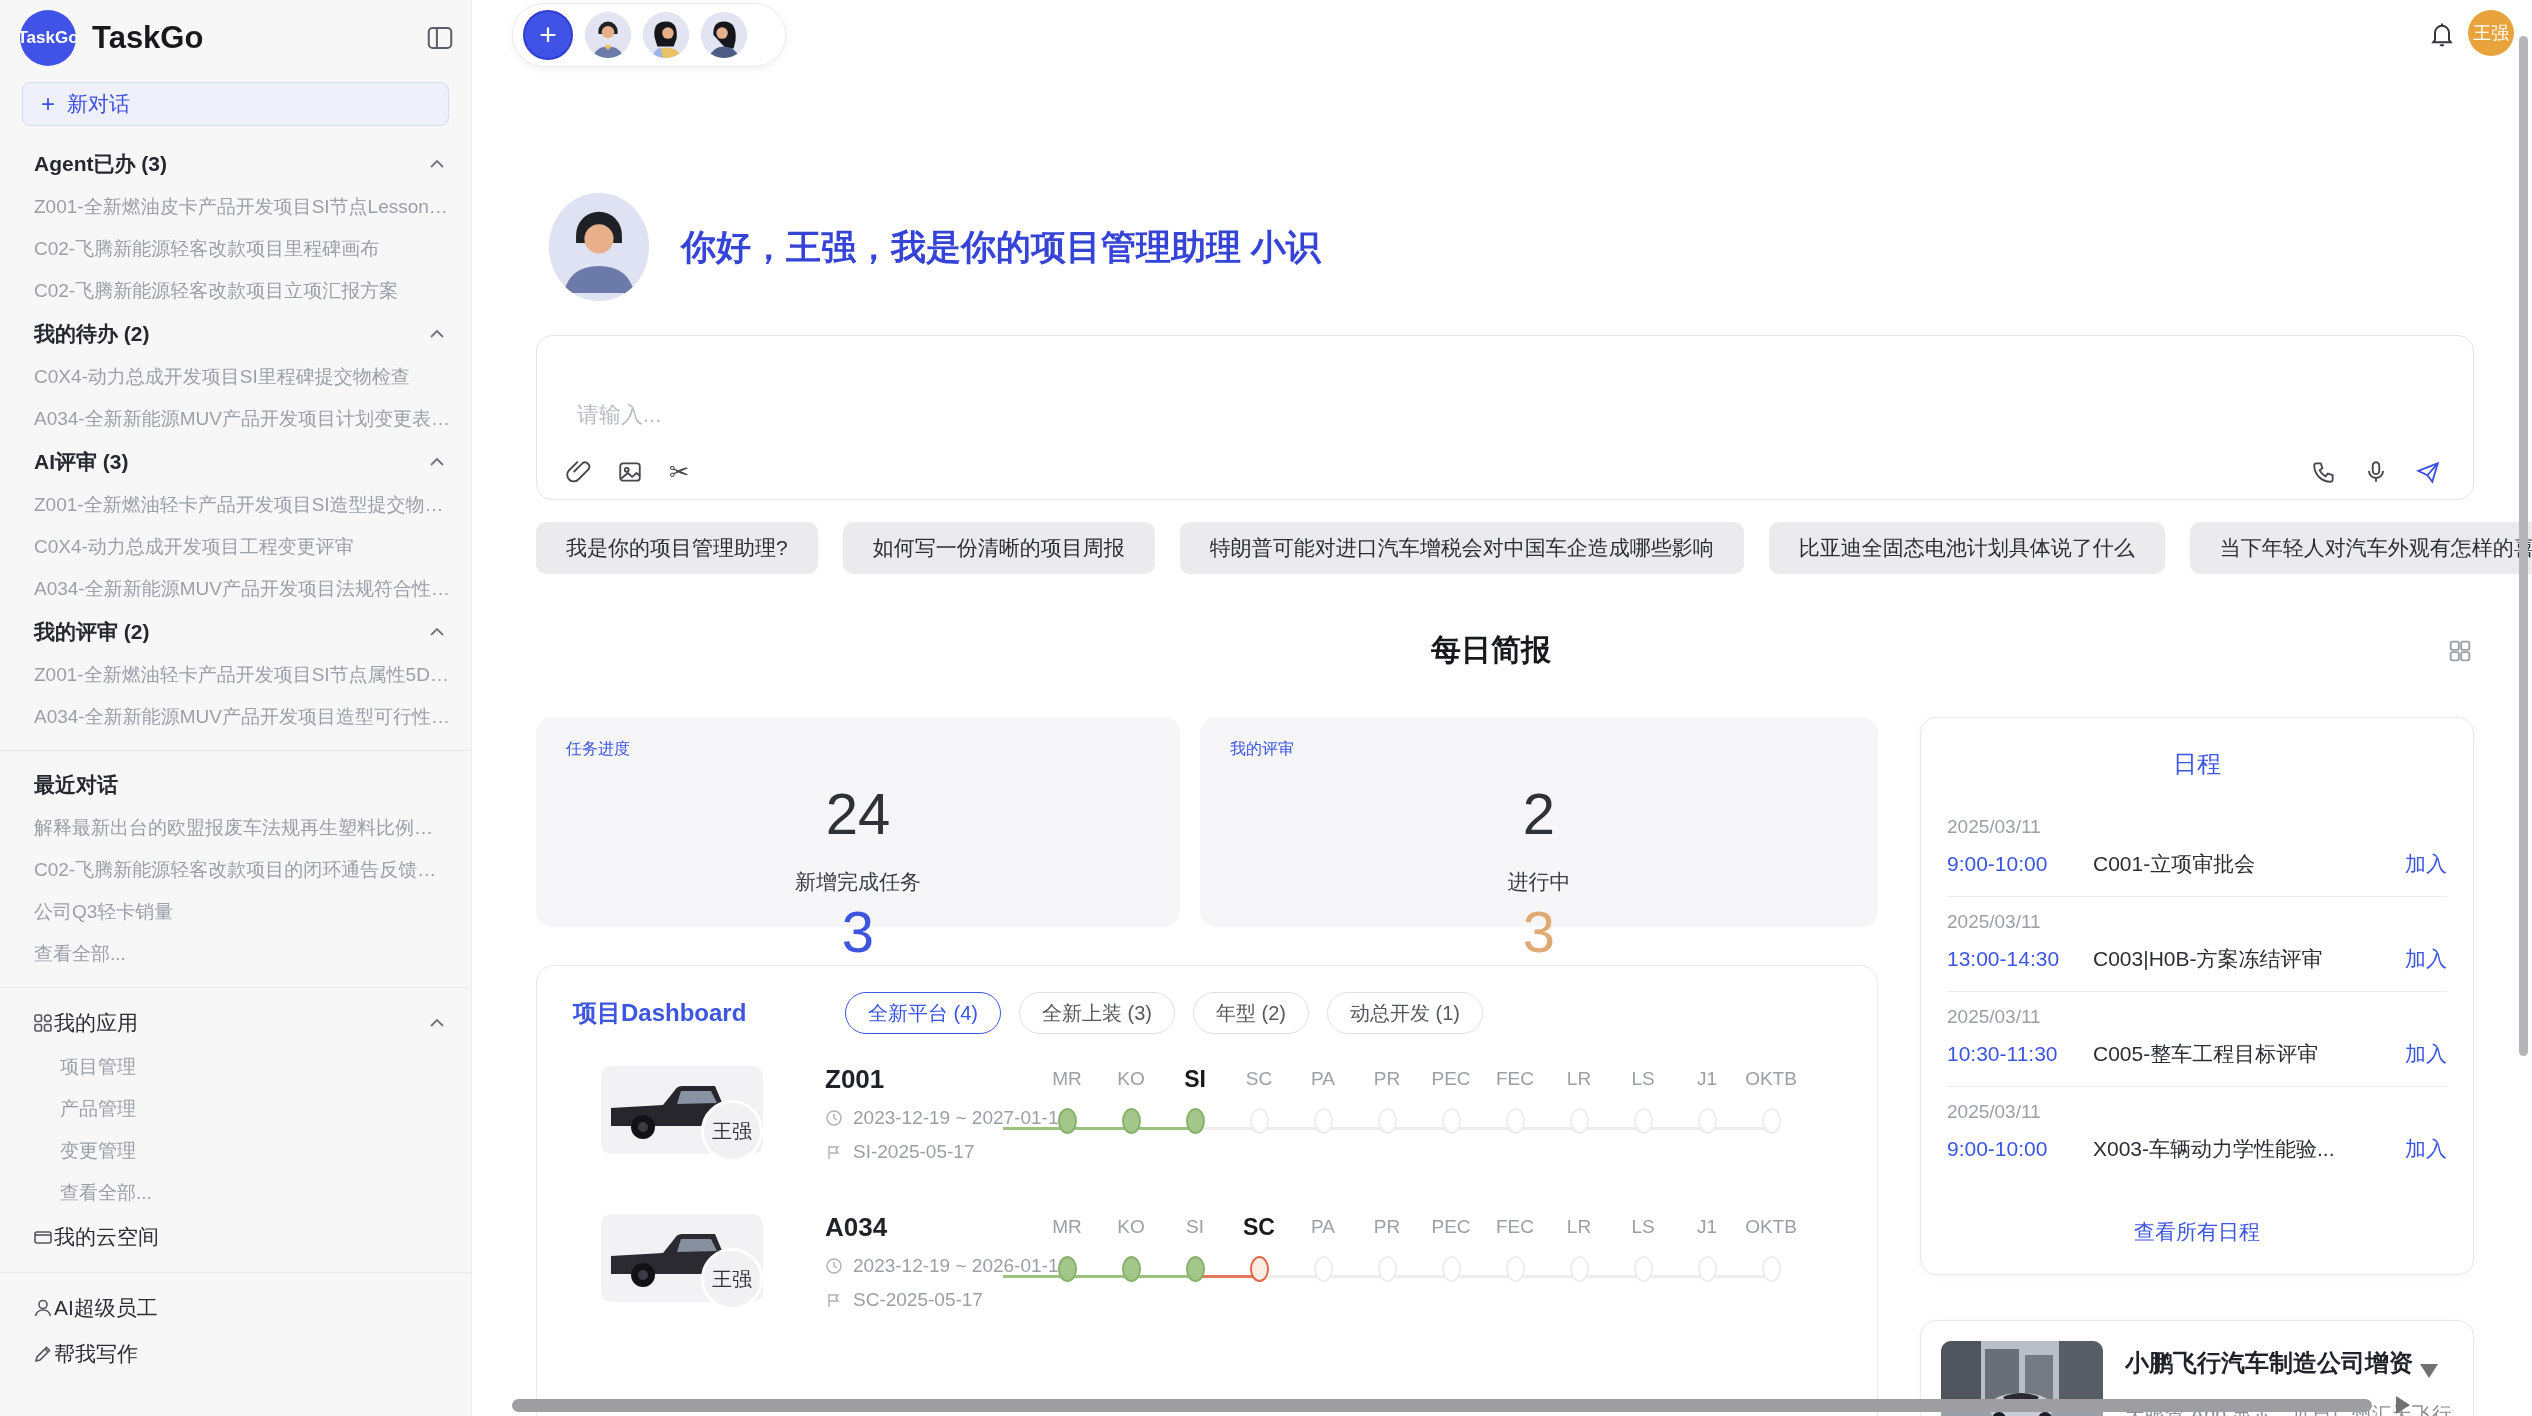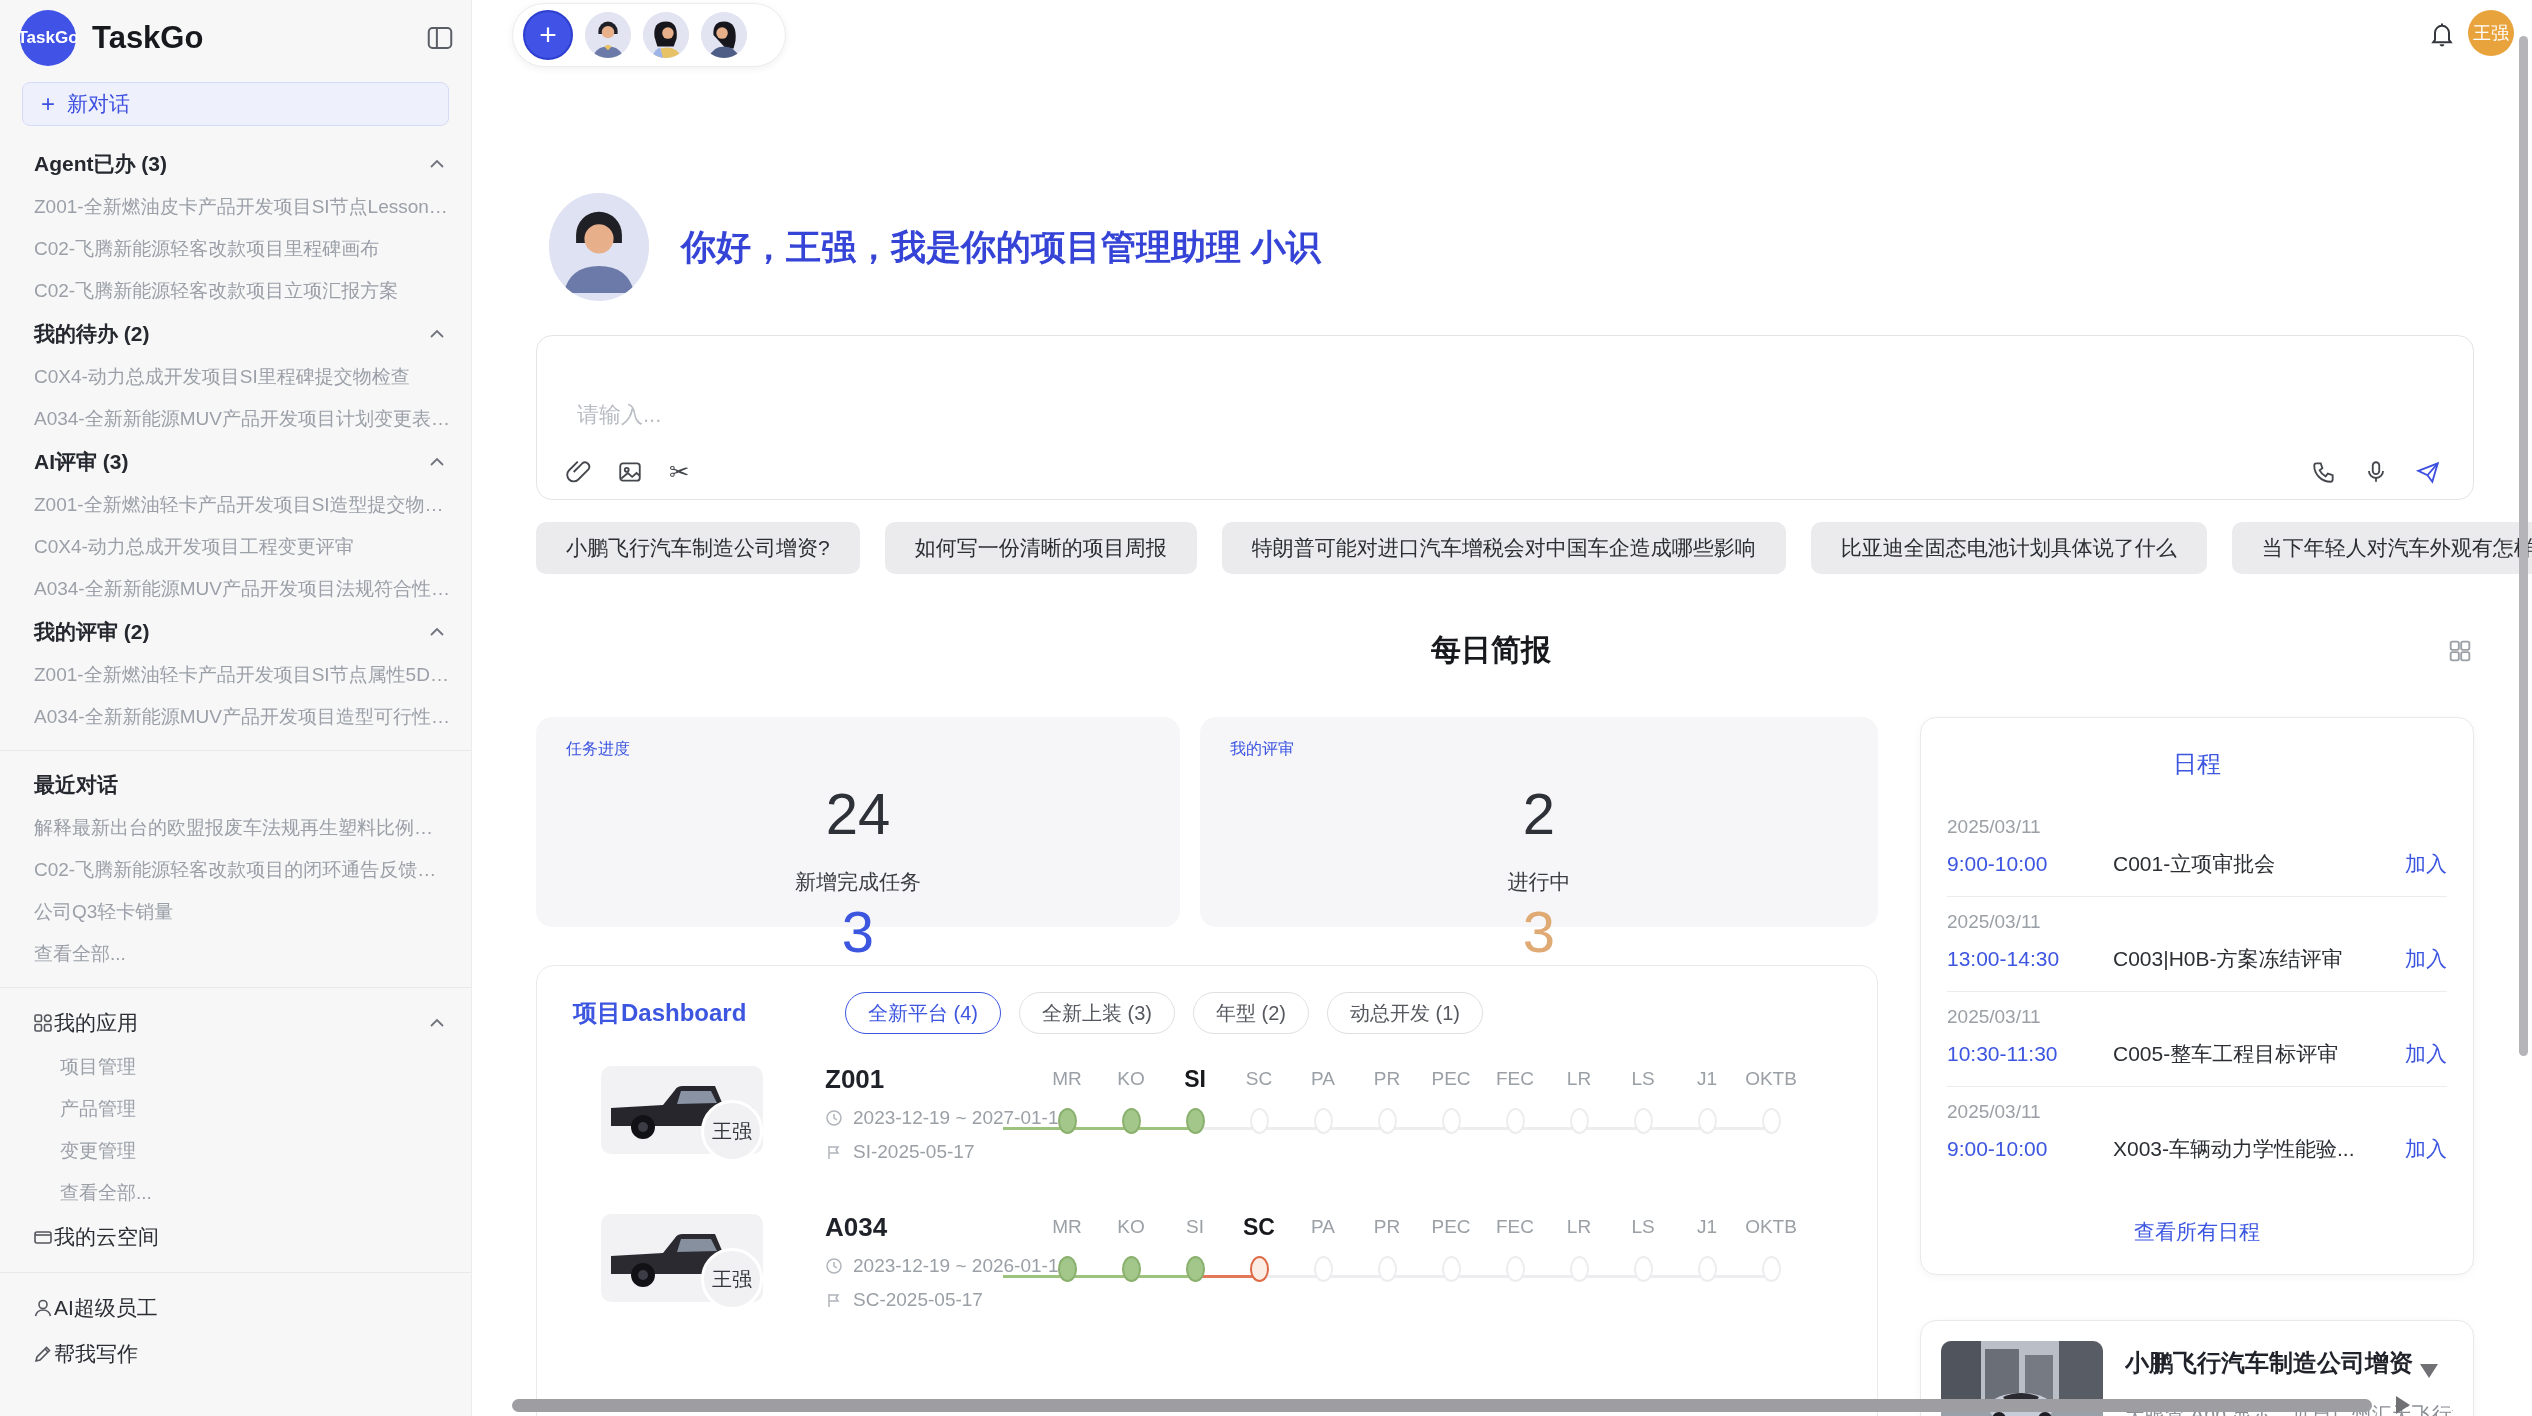--- a/index.html
+++ b/index.html
@@ -117,21 +117,21 @@
   .ms-dot.done { background:#a3c78a; border-color:#8ab06d; }
   .ms-dot.over { background:#fbece4; border-color:#dd6a45; }
 
   .sched-card { width:554px; height:558px; border:1px solid #e9e9eb; border-radius:16px; background:#fff;
     box-shadow:0 2px 10px rgba(0,0,0,.04); padding:24px 26px; display:flex; flex-direction:column; }
   .sched-title { text-align:center; font-size:24px; color:#3d56e0; margin-top:6px; }
   .sched-list { margin-top:22px; flex:1; }
   .sched-item { padding:14px 0 18px 0; border-bottom:1px solid #ececee; }
   .sched-item:last-child { border-bottom:none; }
   .sched-date { font-size:19px; color:#9aa0a6; }
-  .sched-line { display:flex; align-items:center; margin-top:12px;gap:20px; }
+  .sched-line { display:flex; align-items:center; margin-top:12px; }
   .sched-time { width:146px; font-size:21px; color:#3d56e0; }
   .sched-name { flex:1; font-size:21px; color:#2b2e33; white-space:nowrap; overflow:hidden; text-overflow:ellipsis; }
   .sched-join { font-size:21px; color:#3d56e0; cursor:pointer; margin-left:14px; }
   .sched-all { text-align:center; font-size:21px; color:#3d56e0; cursor:pointer; padding-bottom:4px; }
 
   .news-card { margin-top:45px; width:554px; height:150px; border:1px solid #e9e9eb; border-radius:16px;
     background:#fff; box-shadow:0 2px 10px rgba(0,0,0,.04); padding:20px; display:flex; gap:22px; }
   .news-img { width:162px; height:104px; border-radius:10px; overflow:hidden; flex:0 0 auto; }
   .news-txt { overflow:hidden; }
   .news-title { font-size:24px; font-weight:700; color:#1f2329; margin-top:6px; }
@@ -377,21 +377,21 @@
           <svg viewBox="0 0 24 24" width="26" height="26" fill="none" stroke="currentColor" stroke-width="1.7">
             <path d="M3 11 l18-7 -5 17 -4.5-6 Z"></path>
               <path d="M11.5 15 l9.5-11"></path>
           </svg>
         </div>
       </div>
     </div>
 
     <div class="chips">
 
-    <div class="chip">小鹏飞行汽车制造公司增资?</div>
+    <div class="chip">我是你的项目管理助理?</div>
         <div class="chip">如何写一份清晰的项目周报</div>
         <div class="chip">特朗普可能对进口汽车增税会对中国车企造成哪些影响</div>
         <div class="chip">比亚迪全固态电池计划具体说了什么</div>
         <div class="chip">当下年轻人对汽车外观有怎样的喜好趋势</div>
       </div>
 
     <div class="brief-head">
       <div class="brief-title">每日简报</div>
       <div class="layout-btn">
         <svg viewBox="0 0 24 24" width="28" height="28" fill="none" stroke="currentColor" stroke-width="1.6">

